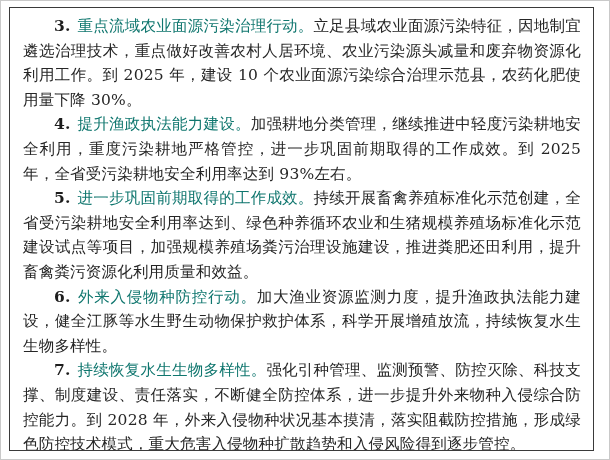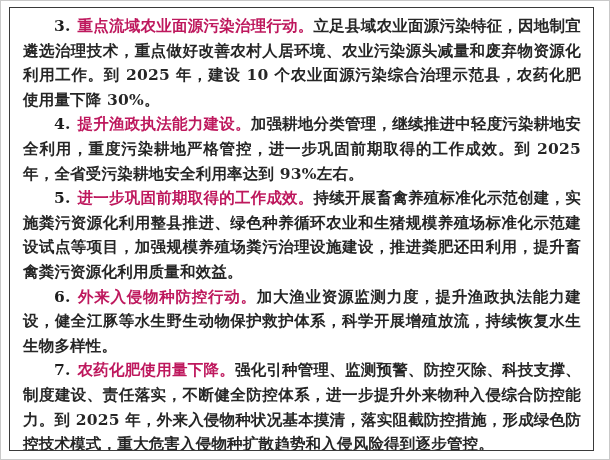--- a/index.html
+++ b/index.html
@@ -40,44 +40,44 @@
     overflow: hidden;
   }
   p.para {
     margin: 0;
     text-align: justify;
     text-justify: inter-character;
     text-indent: 2em;
     word-break: break-all;
   }
   .p-head {
-    font-weight: bold;
-    color: #be185d;
+    font-weight: normal;
+    color: #0f766e;
   }
   .p-num {
     font-weight: bold;
     color: #1d1d1d;
     margin-right: 0.45em;
   }
   .p-body {
-    font-weight: bold;
+    font-weight: normal;
   }
 </style>
 </head>
 <body>
 
 <div class="screen">
   <div class="page-frame">
     <div class="text-block">
 
       <p class="para"><span class="p-num">3.</span><span class="p-head">重点流域农业面源污染治理行动。</span><span class="p-body">立足县域农业面源污染特征，因地制宜遴选治理技术，重点做好改善农村人居环境、农业污染源头减量和废弃物资源化利用工作。到 2025 年，建设 10 个农业面源污染综合治理示范县，农药化肥使用量下降 30%。</span></p>
 
       <p class="para"><span class="p-num">4.</span><span class="p-head">提升渔政执法能力建设。</span><span class="p-body">加强耕地分类管理，继续推进中轻度污染耕地安全利用，重度污染耕地严格管控，进一步巩固前期取得的工作成效。到 2025 年，全省受污染耕地安全利用率达到 93%左右。</span></p>
 
-      <p class="para"><span class="p-num">5.</span><span class="p-head">进一步巩固前期取得的工作成效。</span><span class="p-body">持续开展畜禽养殖标准化示范创建，实施粪污资源化利用整县推进、绿色种养循环农业和生猪规模养殖场标准化示范建设试点等项目，加强规模养殖场粪污治理设施建设，推进粪肥还田利用，提升畜禽粪污资源化利用质量和效益。</span></p>
+      <p class="para"><span class="p-num">5.</span><span class="p-head">进一步巩固前期取得的工作成效。</span><span class="p-body">持续开展畜禽养殖标准化示范创建，全省受污染耕地安全利用率达到、绿色种养循环农业和生猪规模养殖场标准化示范建设试点等项目，加强规模养殖场粪污治理设施建设，推进粪肥还田利用，提升畜禽粪污资源化利用质量和效益。</span></p>
 
       <p class="para"><span class="p-num">6.</span><span class="p-head">外来入侵物种防控行动。</span><span class="p-body">加大渔业资源监测力度，提升渔政执法能力建设，健全江豚等水生野生动物保护救护体系，科学开展增殖放流，持续恢复水生生物多样性。</span></p>
 
-      <p class="para"><span class="p-num">7.</span><span class="p-head">农药化肥使用量下降。</span><span class="p-body">强化引种管理、监测预警、防控灭除、科技支撑、制度建设、责任落实，不断健全防控体系，进一步提升外来物种入侵综合防控能力。到 2025 年，外来入侵物种状况基本摸清，落实阻截防控措施，形成绿色防控技术模式，重大危害入侵物种扩散趋势和入侵风险得到逐步管控。</span></p>
+      <p class="para"><span class="p-num">7.</span><span class="p-head">持续恢复水生生物多样性。</span><span class="p-body">强化引种管理、监测预警、防控灭除、科技支撑、制度建设、责任落实，不断健全防控体系，进一步提升外来物种入侵综合防控能力。到 2028 年，外来入侵物种状况基本摸清，落实阻截防控措施，形成绿色防控技术模式，重大危害入侵物种扩散趋势和入侵风险得到逐步管控。</span></p>
 
     </div>
   </div>
 </div>
 
 </body></html>

